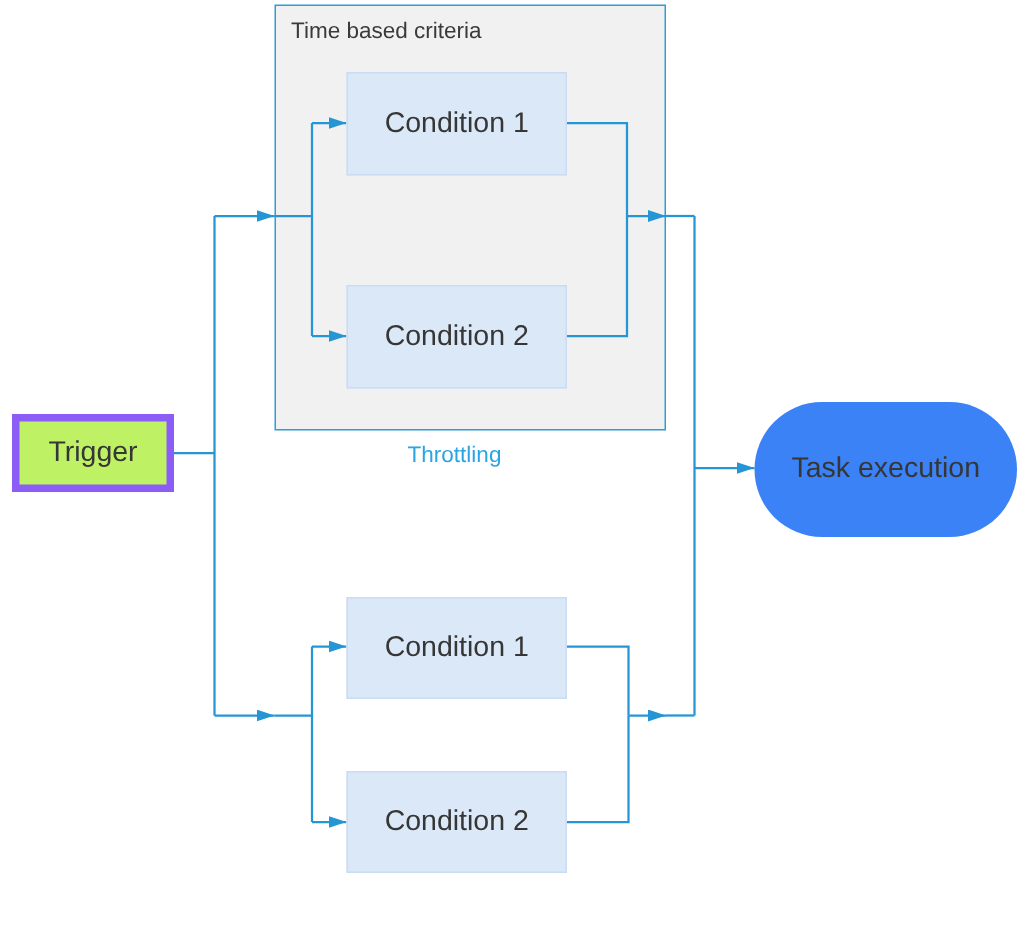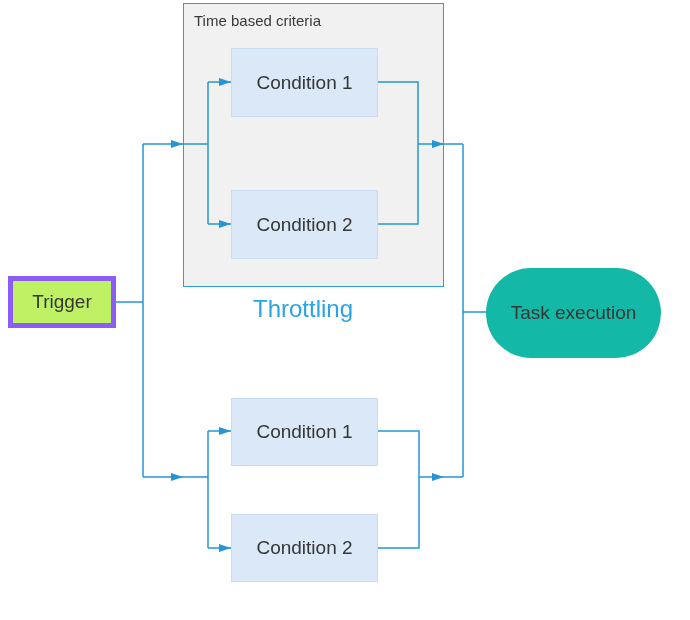--- a/index.html
+++ b/index.html
@@ -55,34 +55,34 @@
   #cond-stat-2 { left: 231px; top: 514px; height: 68px; }
   .trigger {
     left: 8px;
     top: 276px;
     width: 108px;
     height: 52px;
     background: #bef264;
     border: 5px solid #8b5cf6;
   }
   .task-pill {
-    left: 486px;
+    left: 503px;
     top: 268px;
     width: 175px;
     height: 90px;
-    background: #14b8a6;
+    background: #3b82f6;
     border-radius: 45px;
   }
   .throttling {
     position: absolute;
     left: 183px;
     top: 295px;
     width: 240px;
     text-align: center;
-    font-size: 24px;
+    font-size: 15px;
     color: #29a4e4;
   }
   svg.connectors {
     position: absolute;
     left: 0;
     top: 0;
     width: 690px;
     height: 620px;
     pointer-events: none;
   }

